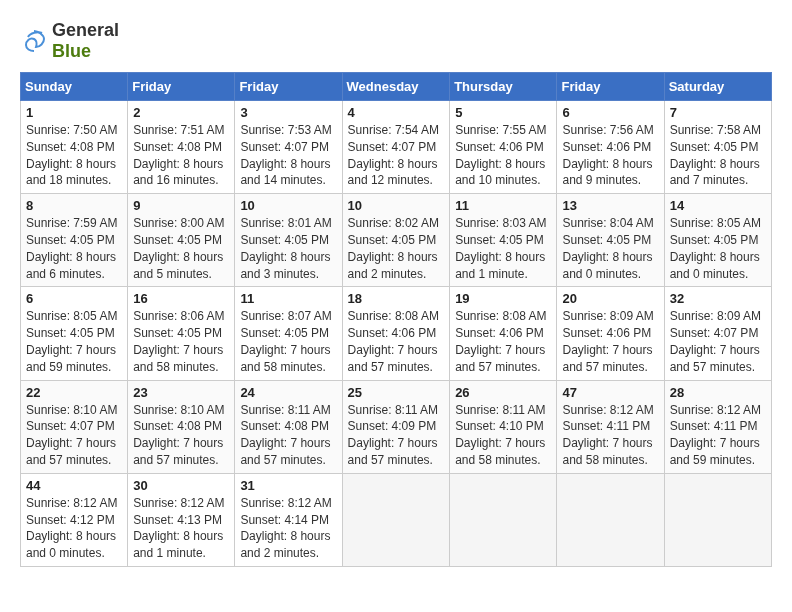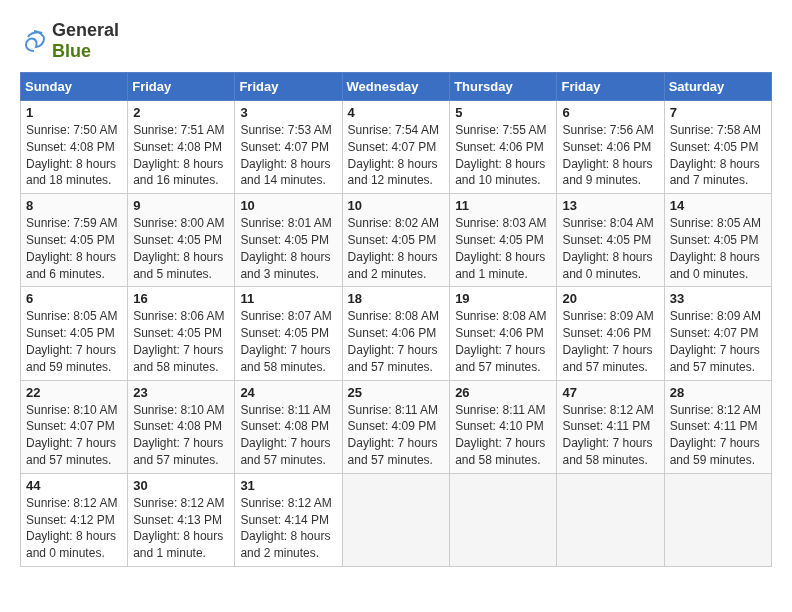--- a/index.html
+++ b/index.html
@@ -267,21 +267,21 @@
         </td>
         <td>
           <span class="day-number">20</span>
           <div class="day-info">
             Sunrise: 8:09 AM<br>
             Sunset: 4:06 PM<br>
             Daylight: 7 hours and 57 minutes.
           </div>
         </td>
         <td>
-          <span class="day-number">33</span>
+          <span class="day-number">32</span>
           <div class="day-info">
             Sunrise: 8:09 AM<br>
             Sunset: 4:07 PM<br>
             Daylight: 7 hours and 57 minutes.
           </div>
         </td>
       </tr>
       <tr>
         <td>
           <span class="day-number">22</span>

